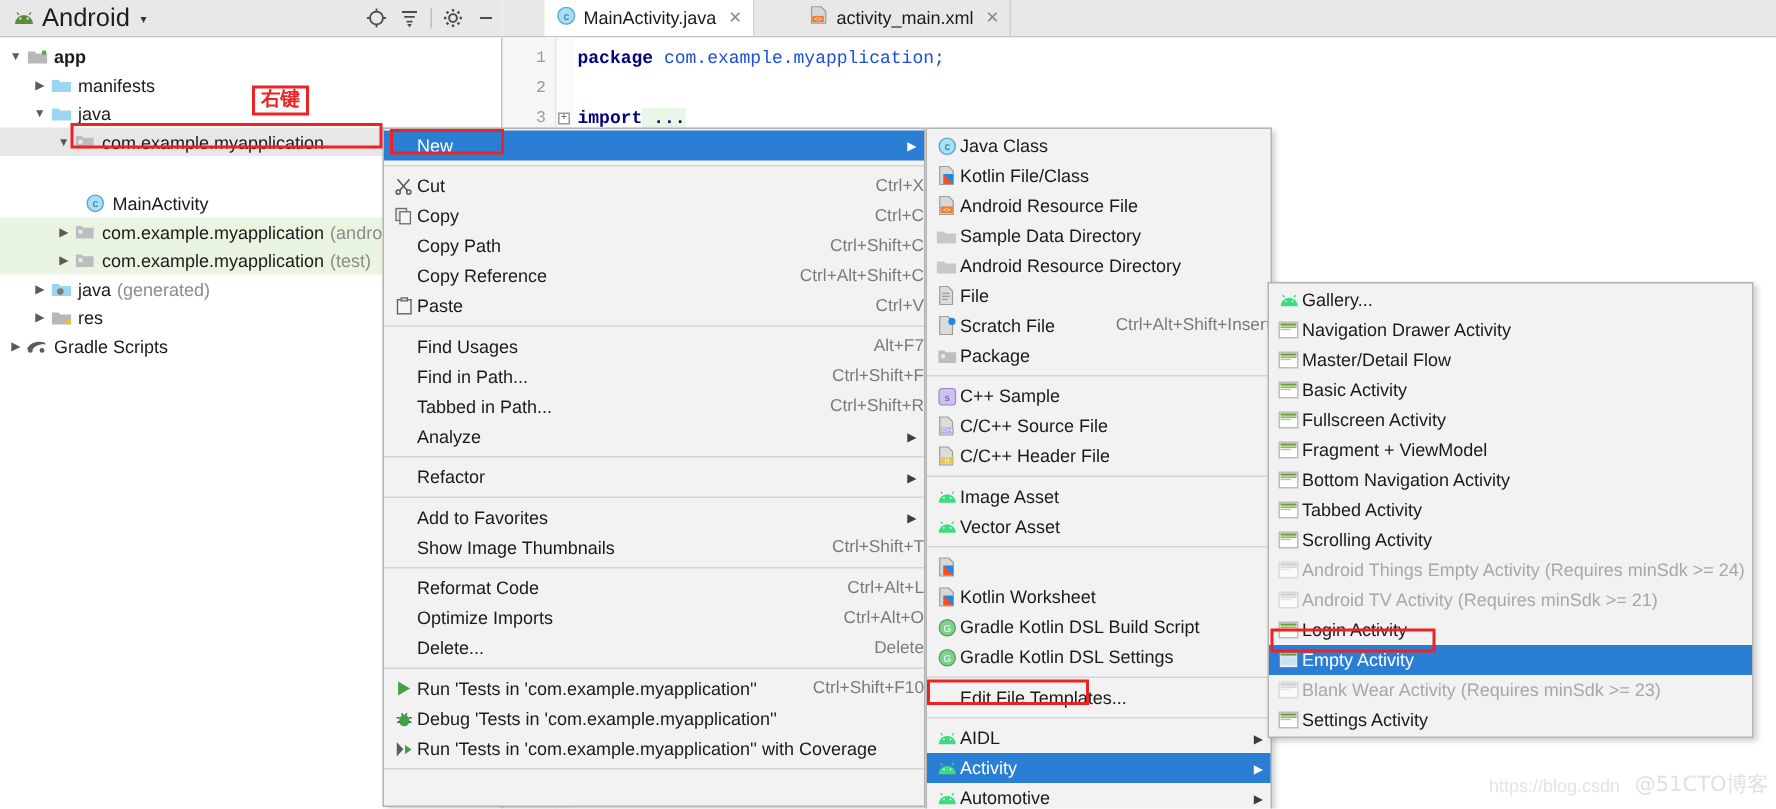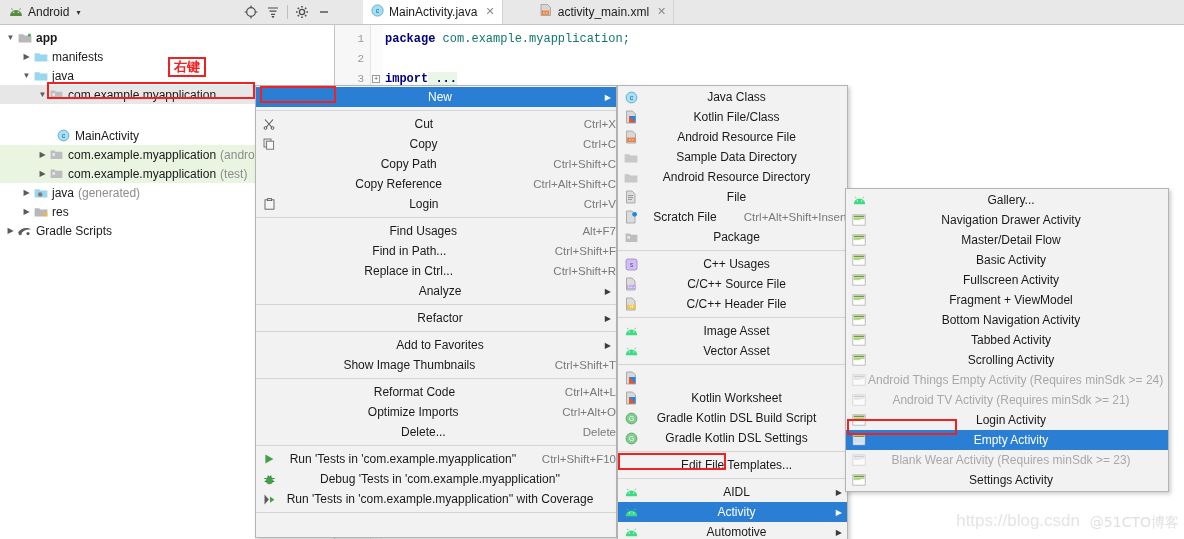--- a/index.html
+++ b/index.html
@@ -15,21 +15,21 @@
     -webkit-font-smoothing: antialiased;
   }
 
   
   #toolbar {
     position:absolute; left:0; top:0; width:335px; height:25px;
     background:#e8e8e8; border-bottom:1px solid #c4c4c4;
     display:flex; align-items:center;
   }
   #toolbar .droid { margin-left:9px; margin-right:5px; display:flex; align-items:center;}
-  #toolbar .title { font-size:12px; color:#1d1d1d; }
+  #toolbar .title { font-size:17px; color:#1d1d1d; }
   #toolbar .caret { margin-left:7px; color:#333; font-size:8px; }
   #toolbar .spacer { flex:1; }
   #toolbar .tb-icon {
     width:22px; height:22px; display:flex; align-items:center; justify-content:center;
     color:#4d4d4d;
   }
   #toolbar .divider { width:1px; height:14px; background:#c0c0c0; margin:0 3px; }
 
   
   #tabbar {
@@ -76,35 +76,35 @@
   }
   .lnum { height:20px; line-height:20px; text-align:right; padding-right:6px; color:#999; font-family:"Liberation Mono", monospace; font-size:11px; }
   #foldstrip { position:absolute; left:36px; top:0; width:12px; height:514px; background:#fbfbfb; }
   .foldbox {
     position:absolute; width:8px; height:8px; border:1px solid #9a9a9a; background:#fff;
     font-family:"Liberation Mono", monospace; font-size:7px; line-height:6px; text-align:center; color:#555;
   }
   #code { position:absolute; left:50px; top:4px; font-family:"Liberation Mono", monospace; font-size:12px; }
   .cline { height:20px; line-height:20px; white-space:pre; }
   .kw { color:#000080; font-weight:bold; }
-  .plain { color:#0f766e; }
+  .plain { color:#1d4ed8; }
   .foldtext { background:#eaf6e8; color:#000080; font-weight:bold;}
 
   
   .menu {
     position:absolute;
     background:#f2f2f2;
     border:1px solid #b4b4b4;
     box-shadow:2px 2px 4px rgba(0,0,0,0.20);
     padding:1px 0;
     z-index:50;
   }
   .mrow {
     height:20px; display:flex; align-items:center; white-space:nowrap;
-    font-size:12px; color:#1a1a1a; position:relative; padding-left:4px;text-align:center;
+    font-size:12px; color:#1a1a1a; position:relative; padding-left:4px;
   }
   .mrow.sel { background:#2a7fd4; color:#ffffff; }
   .mrow.disabled { color:#a8a8a8; }
   .micon { width:18px; flex:0 0 18px; display:flex; align-items:center; justify-content:center; }
   .mlabel { flex:1; padding-right:14px; }
   .mshort { color:#7a7a7a; font-size:11.5px; padding-right:0; }
   .marrow { position:absolute; right:5px; font-size:8px; color:#3c3c3c; }
   .mrow.sel .marrow { color:#ffffff; }
   .msep { height:1px; background:#d4d4d4; margin:3px 0; }
 
@@ -115,21 +115,21 @@
   #annot {
     position:absolute; left:168px; top:57px;
     background:#ffffff; border:2px solid #ee2222;
     color:#ee2222; font-weight:bold; font-size:13px;
     padding:0px 4px 1px 4px; z-index:70; line-height:15px;
     font-family:"DejaVu Sans", sans-serif;
   }
 
   
   #wm1 {
-    position:absolute; right:104px; bottom:8px; color:#e4e4e4; font-size:17px; z-index:5;
+    position:absolute; right:104px; bottom:8px; color:#e4e4e4; font-size:12px; z-index:5;
     font-family:"Liberation Sans", sans-serif; white-space:nowrap;
   }
   #wm2 {
     position:absolute; right:5px; bottom:7px; color:#e0e0e0; font-size:14px; z-index:6;
     font-family:"DejaVu Sans", sans-serif; white-space:nowrap;
   }
 </style>
 </head>
 <body>
 
@@ -356,37 +356,37 @@
       <span class="mlabel">Copy Reference</span>
       <span class="mshort">Ctrl+Alt+Shift+C</span>
     </div>
     <div class="mrow">
       <span class="micon">
         <svg width="11" height="12" viewBox="0 0 11 12">
           <rect x="1" y="1.8" width="9" height="9.4" fill="#f4f4f4" stroke="#5e5e5e" stroke-width="0.9"></rect>
           <rect x="3.4" y="0.6" width="4.2" height="2" fill="#d9d9d9" stroke="#5e5e5e" stroke-width="0.8"></rect>
         </svg>
       </span>
-      <span class="mlabel">Login</span>
+      <span class="mlabel">Paste</span>
       <span class="mshort">Ctrl+V</span>
     </div>
     <div class="msep"></div>
     <div class="mrow">
       <span class="micon"></span>
       <span class="mlabel">Find Usages</span>
       <span class="mshort">Alt+F7</span>
     </div>
     <div class="mrow">
       <span class="micon"></span>
       <span class="mlabel">Find in Path...</span>
       <span class="mshort">Ctrl+Shift+F</span>
     </div>
     <div class="mrow">
       <span class="micon"></span>
-      <span class="mlabel">Replace in Ctrl...</span>
+      <span class="mlabel">Tabbed in Path...</span>
       <span class="mshort">Ctrl+Shift+R</span>
     </div>
     <div class="mrow">
       <span class="micon"></span>
       <span class="mlabel">Analyze</span>
       <span class="marrow">▶</span>
     </div>
     <div class="msep"></div>
     <div class="mrow">
       <span class="micon"></span>
@@ -527,21 +527,21 @@
       <span class="mlabel">Package</span>
     </div>
     <div class="msep"></div>
     <div class="mrow">
       <span class="micon">
         <svg width="13" height="13" viewBox="0 0 13 13">
           <rect x="1" y="1" width="11" height="11" rx="2" fill="#cfc0f0" stroke="#9b86cc" stroke-width="0.8"></rect>
           <text x="6.5" y="9" font-size="6.5" text-anchor="middle" fill="#5c3fa0" font-family="Liberation Sans, sans-serif">s</text>
         </svg>
       </span>
-      <span class="mlabel">C++ Usages</span>
+      <span class="mlabel">C++ Sample</span>
     </div>
     <div class="mrow">
       <span class="micon">
         <svg width="13" height="14" viewBox="0 0 13 14">
           <path d="M1.5 1h5.5l3 3v9h-8.5z" fill="#dcdcdc" stroke="#9c9c9c" stroke-width="0.8"></path>
           <rect x="2" y="7.8" width="9" height="4.2" fill="#bda9e8"></rect>
           <text x="6.5" y="11.3" font-size="4" text-anchor="middle" fill="#fff" font-family="Liberation Sans, sans-serif">C++</text>
         </svg>
       </span>
       <span class="mlabel">C/C++ Source File</span>

